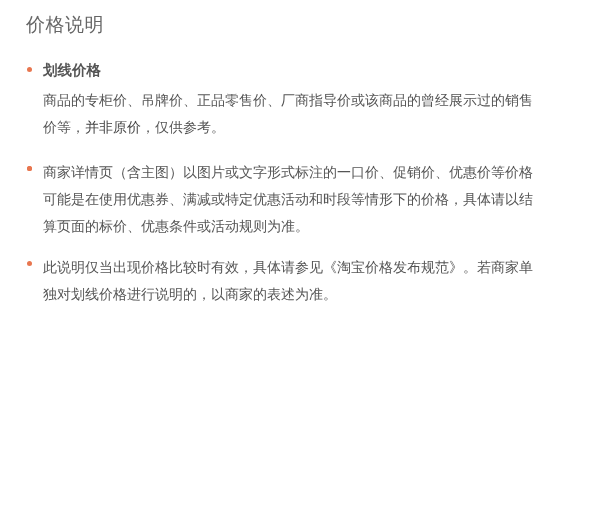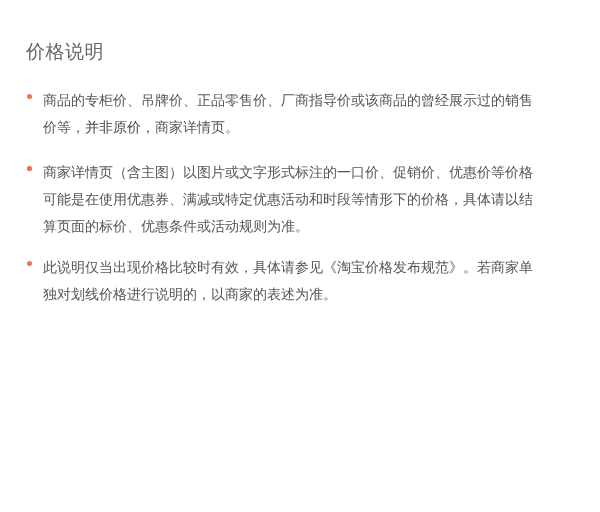--- a/index.html
+++ b/index.html
@@ -11,21 +11,21 @@
     height: 512px;
     background: #ffffff;
     font-family: "Liberation Sans", sans-serif;
     color: #4a4a4a;
     overflow: hidden;
   }
   .page {
     width: 560px;
     height: 512px;
     box-sizing: border-box;
-    padding: 39px 26px 0 26px;
+    padding: 12px 26px 0 26px;
     position: relative;
   }
   .page-title {
     font-size: 19px;
     color: #666666;
     font-weight: normal;
     margin: 0 0 22px 0;
     letter-spacing: 0.5px;
   }
   .section {
@@ -67,21 +67,22 @@
 </head>
 <body>
 
 <div class="page">
 
   <h1 class="page-title">价格说明</h1>
 
   <div class="sections">
       <div class="section">
         <span class="bullet" style="background: rgb(232, 118, 79);"></span>
-        <p class="section-body"><span>商品的专柜价、吊牌价、正品零售价、厂商指导价或该商品的曾经展示过的销售价等，</span><b>并非原价</b><span>，商家详情页。</span></p>
+        <div class="section-heading">划线价格</div>
+        <p class="section-body"><span>商品的专柜价、吊牌价、正品零售价、厂商指导价或该商品的曾经展示过的销售价等，</span><b>并非原价</b><span>，仅供参考。</span></p>
       </div>
       <div class="section">
         <span class="bullet" style="background: rgb(232, 118, 79);"></span>
       </div>
       <div class="section plain-section">
         <span class="bullet" style="background: rgb(232, 118, 79);"></span>
         <p class="section-body"><span>商家详情页（含主图）以图片或文字形式标注的一口价、促销价、优惠价等价格可能是在使用优惠券、满减或特定优惠活动和时段等情形下的价格，具体请以结算页面的标价、优惠条件或活动规则为准。</span></p>
       </div>
       <div class="section plain-section">
         <span class="bullet" style="background: rgb(232, 118, 79);"></span>

